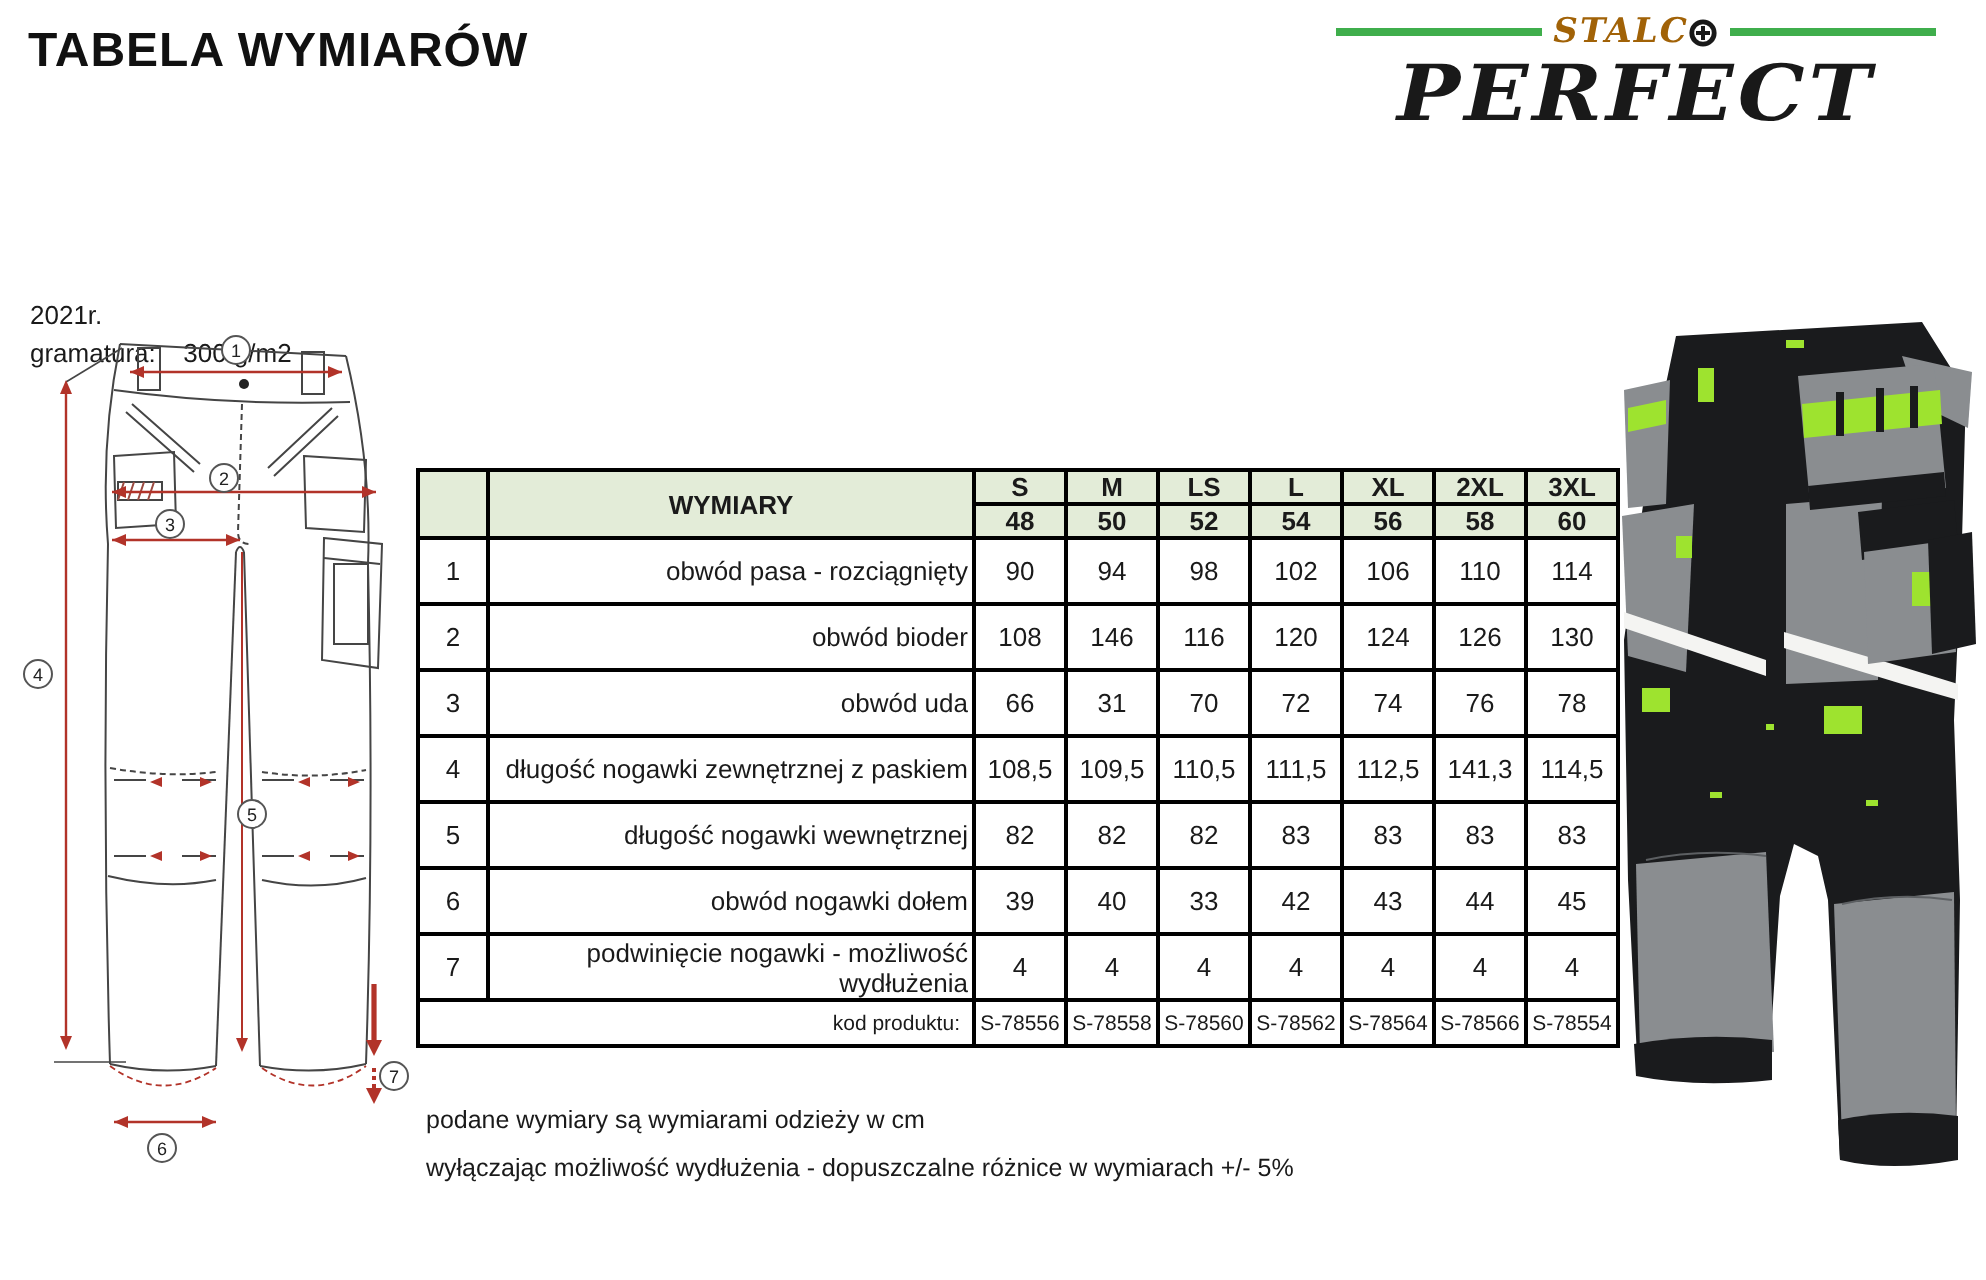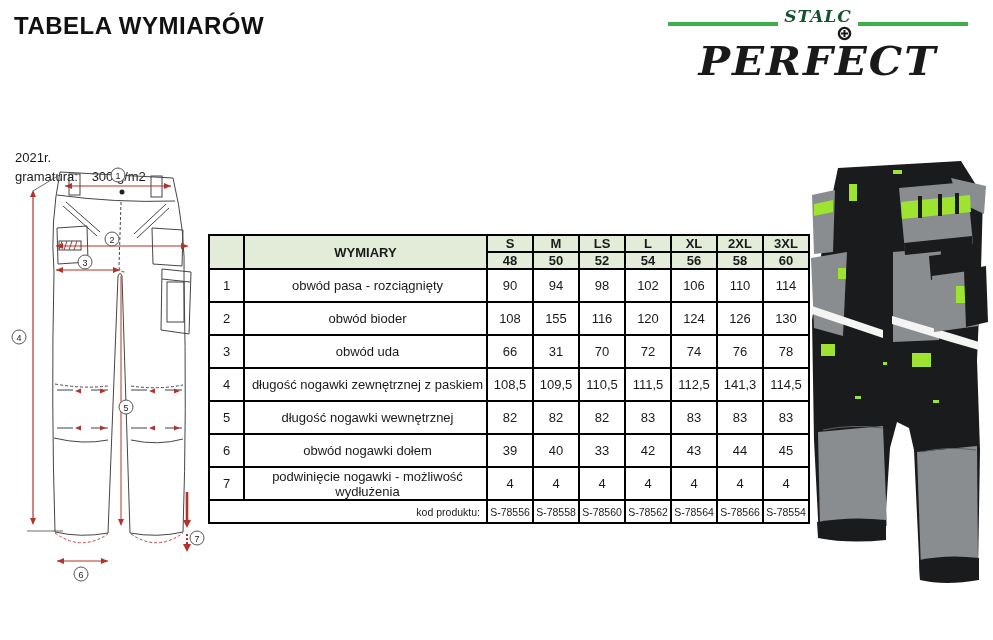--- a/index.html
+++ b/index.html
@@ -8,39 +8,39 @@
 
   
   .page-title{position:absolute;left:14px;top:12px;font-size:24px;font-weight:bold;
               letter-spacing:.5px;color:#111;}
 
   
   .logo{position:absolute;left:668px;top:6px;width:300px;text-align:center;}
   .logo-top{display:flex;align-items:center;gap:6px;}
   .logo-bar{flex:1;height:4px;background:#3fae4c;}
   .logo-stalco{font-family:"DejaVu Serif",serif;font-weight:bold;font-style:italic;
-               font-size:17px;letter-spacing:1px;color:#14532d;display:flex;align-items:flex-end;flex-direction:column;}
+               font-size:17px;letter-spacing:1px;color:#a16207;display:flex;align-items:center;}
   .logo-perfect{font-family:"DejaVu Serif",serif;font-weight:bold;font-style:italic;
                 font-size:42px;line-height:1;letter-spacing:2px;color:#191919;
                 transform:scaleY(.92);margin-top:0px;}
 
   
   .prod-name{position:absolute;left:15px;top:86px;font-size:15px;font-weight:bold;}
   .info-line{position:absolute;left:15px;font-size:13px;}
   .info-label{display:inline-block;width:73px;}
 
   
   .size-table{position:absolute;left:208px;top:234px;border-collapse:collapse;
               table-layout:fixed;width:600px;}
   .size-table td{border:2px solid #000;font-size:13px;text-align:center;
                  padding:0 2px;overflow:hidden;}
   .size-table td.green{background:#e3ecd8;font-weight:bold;}
   .size-table tr.hrow td{height:13px;}
   .size-table tr.drow td{height:31px;}
-  .size-table td.rname{text-align:center;padding-left:6px;}
+  .size-table td.rname{text-align:right;padding-left:6px;}
   .size-table tr.kodrow td{height:21px;font-size:10.5px;}
   .size-table td.kodlbl{text-align:right;padding-right:6px;font-size:12px;}
 
   
   .notes{position:absolute;left:213px;top:548px;font-size:12.5px;line-height:24px;}
 
   
   .sketch{position:absolute;left:5px;top:162px;}
   .photo{position:absolute;left:793px;top:140px;}
   svg text.dim{font-family:"Liberation Sans",sans-serif;font-size:9px;fill:#222;}
@@ -201,21 +201,21 @@
       <td>98</td>
       <td>102</td>
       <td>106</td>
       <td>110</td>
       <td>114</td>
     </tr>
     <tr class="drow">
       <td>2</td>
       <td class="rname">obwód bioder</td>
       <td>108</td>
-      <td>155</td>
+      <td>146</td>
       <td>116</td>
       <td>120</td>
       <td>124</td>
       <td>126</td>
       <td>130</td>
     </tr>
     <tr class="drow">
       <td>3</td>
       <td class="rname">obwód uda</td>
       <td>66</td>
@@ -276,20 +276,24 @@
       <td>S-78558</td>
       <td>S-78560</td>
       <td>S-78562</td>
       <td>S-78564</td>
       <td>S-78566</td>
       <td>S-78554</td>
     </tr>
   </tbody>
     </table>
 
+  <div class="notes">
+    <div>podane wymiary są wymiarami odzieży w cm</div>
+    <div>wyłączając możliwość wydłużenia - dopuszczalne różnice w wymiarach +/- 5%</div>
+  </div>
 
   <svg class="photo" width="200" height="500" viewBox="0 0 200 500">
     <g>
       <path fill="#1a1b1d" d="M45,28 L168,21 L190,56 L188,130 L184,220 L187,310 L185,432 L127,440 L121,310 L116,288 L104,282 L97,308 L91,400 L26,398 L21,300 L19,180 L31,95 Z"></path>
       <path fill="#8a8d90" d="M18,118 L54,112 L50,196 L21,188 Z"></path>
       <path fill="#8a8d90" d="M100,112 L148,108 L146,200 L100,202 Z"></path>
       <path fill="#8a8d90" d="M25,292 L90,286 L94,386 L27,388 Z"></path>
       <path fill="#8a8d90" d="M124,312 L184,306 L185,424 L128,430 Z"></path>
       <path fill="#f4f4f2" d="M19,166 L90,190 L90,198 L19,174 Z"></path>
       <path fill="#f4f4f2" d="M99,176 L160,194 L186,202 L186,210 L158,202 L99,184 Z"></path>

